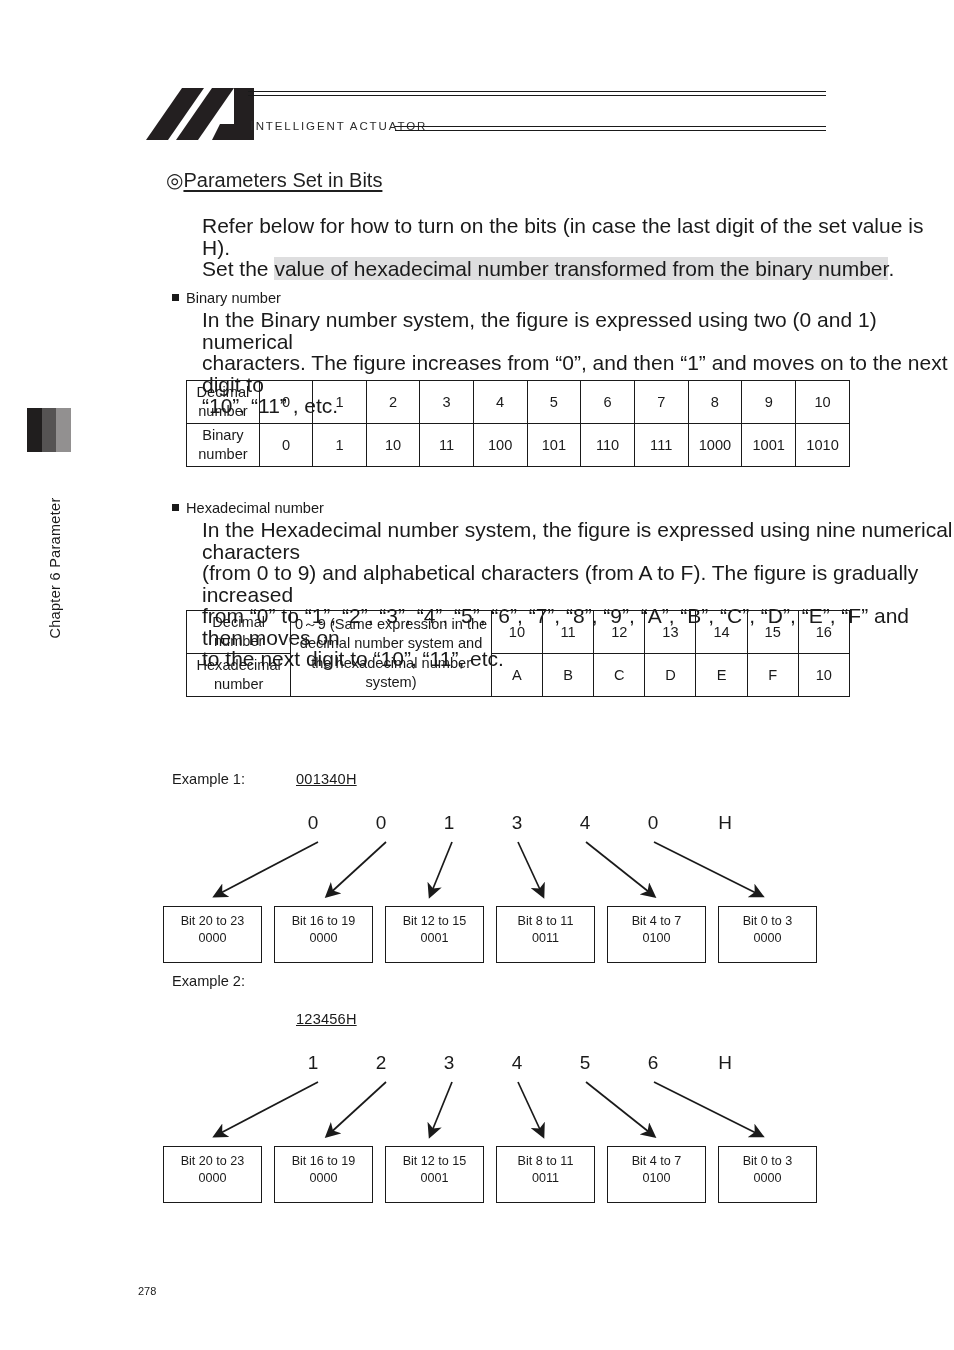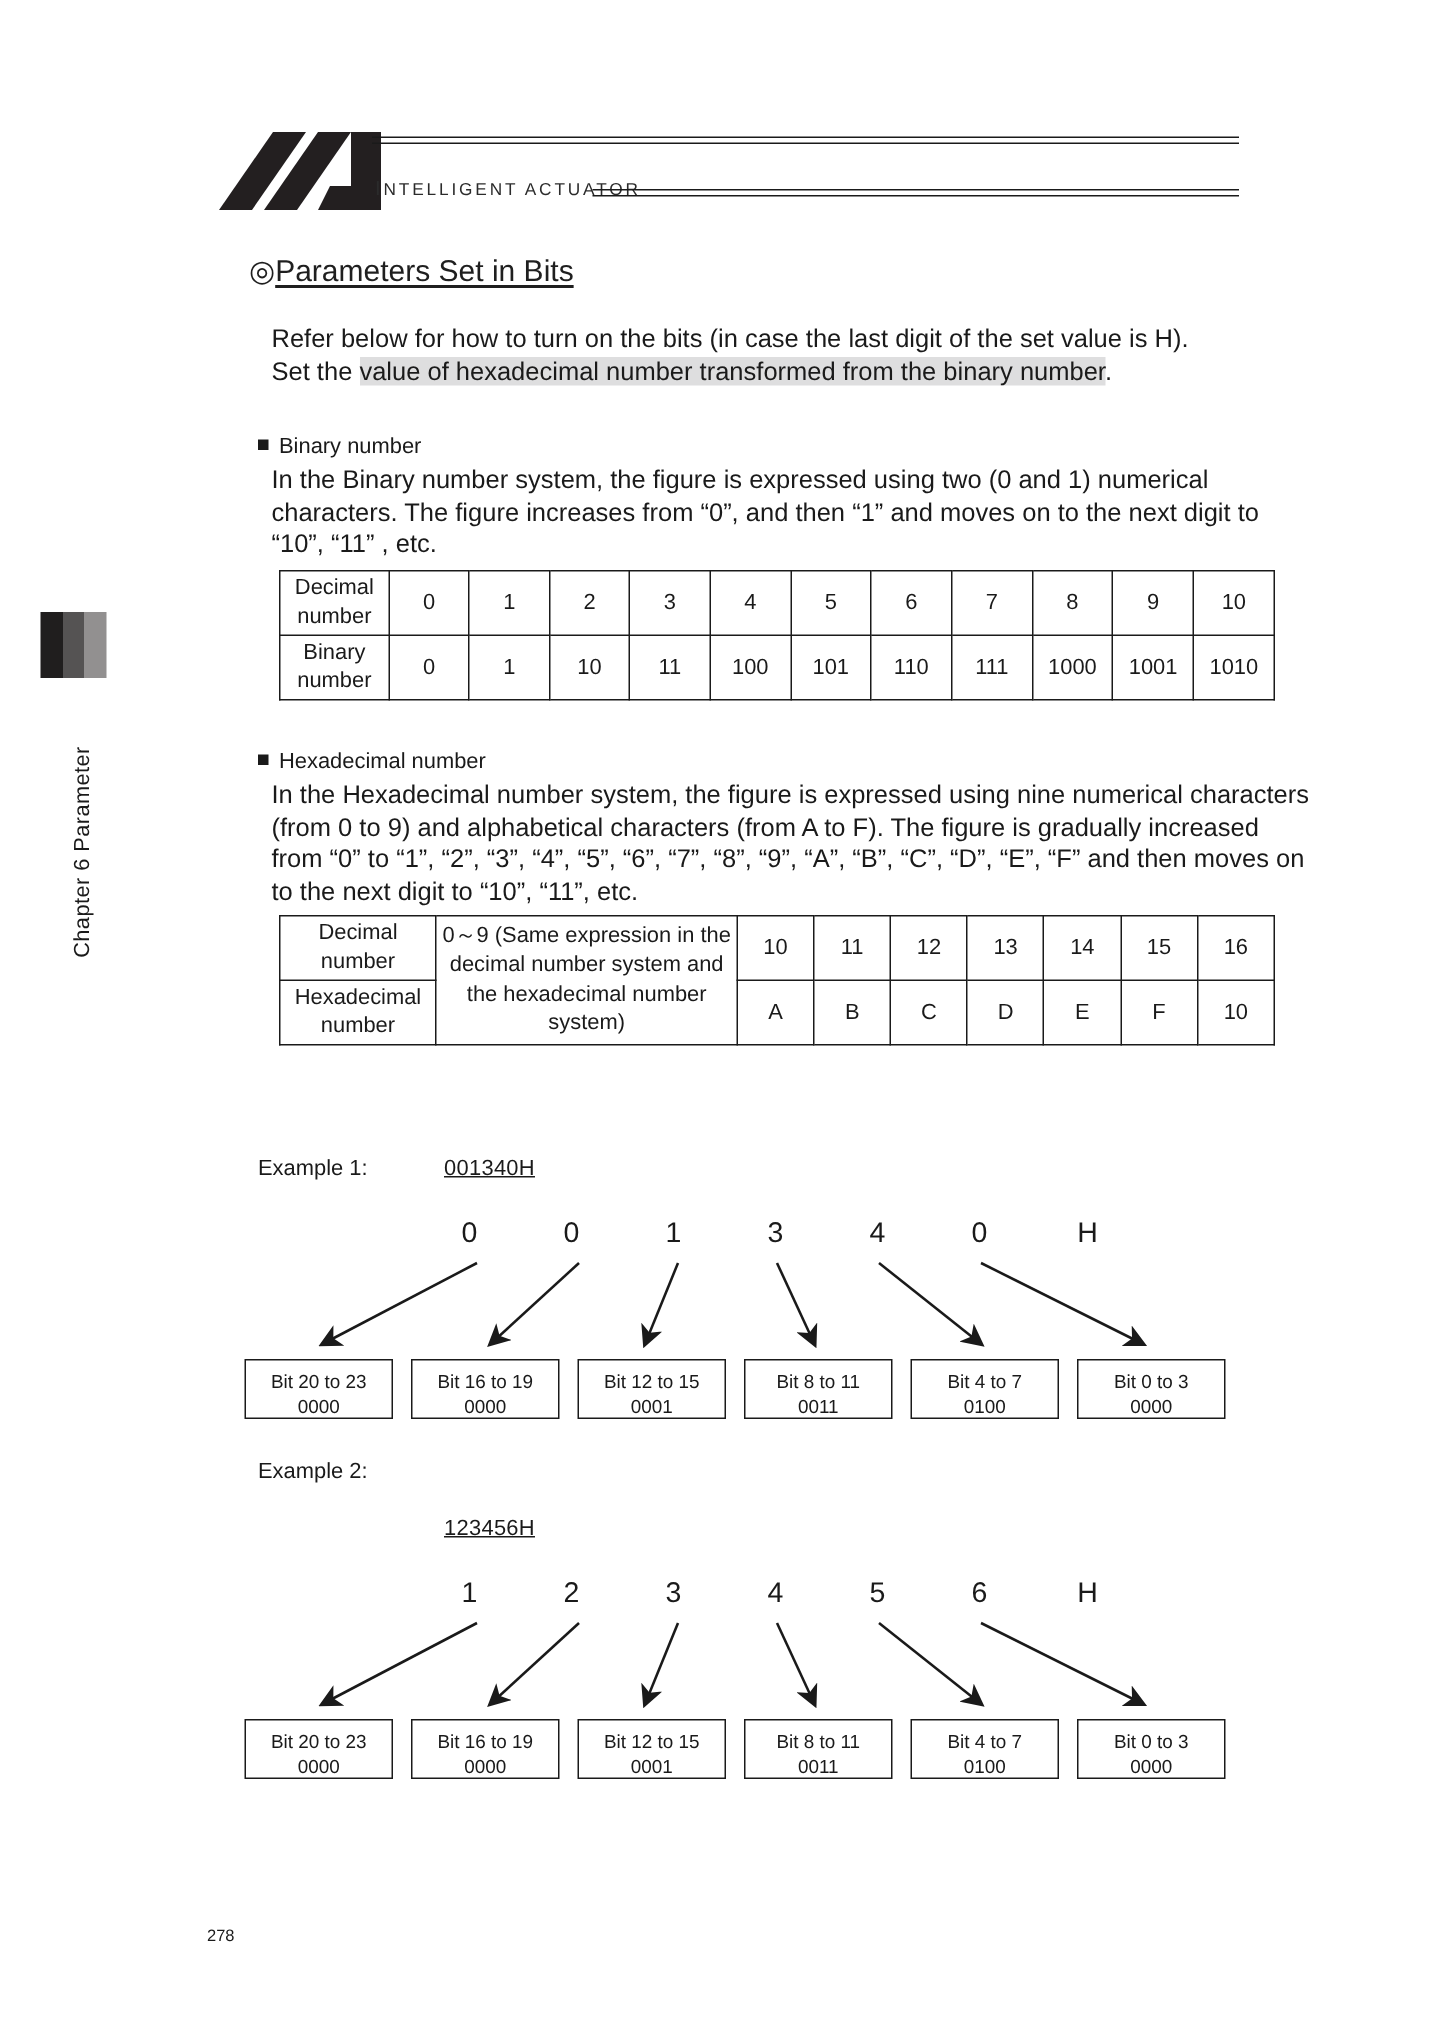--- a/index.html
+++ b/index.html
@@ -102,23 +102,23 @@
     white-space: nowrap;
   }
   .sq {
     display: inline-block;
     width: 7px; height: 7px;
     background: #1a1a1a;
     margin-right: 7px;
     vertical-align: 2px;
   }
   .body-text {
-    font-size: 17px;
+    font-size: 21px;
     line-height: 21.5px;
-    margin-left: 9px;
+    margin-left: 30px;
     white-space: pre-wrap;
   }
   .hl { background: #dededf; }
 
   
   table.grid {
     position: absolute;
     border-collapse: collapse;
     font-size: 14.6px;
   }
@@ -166,21 +166,21 @@
     font-size: 19px;
     text-align: center;
     width: 26px;
     margin-left: -13px;
   }
   .arrows { position: absolute; left: 0; width: 954px; }
   .boxes { position: absolute; left: 0; width: 954px; }
   .bitbox {
     position: absolute;
     width: 99px;
-    height: 40px;
+    height: 57px;
     border: 1.3px solid #1a1a1a;
     font-size: 12.6px;
     text-align: center;
     padding-top: 6px;
     line-height: 17px;
   }
 
   .page-num {
     position: absolute;
     left: 138px;

